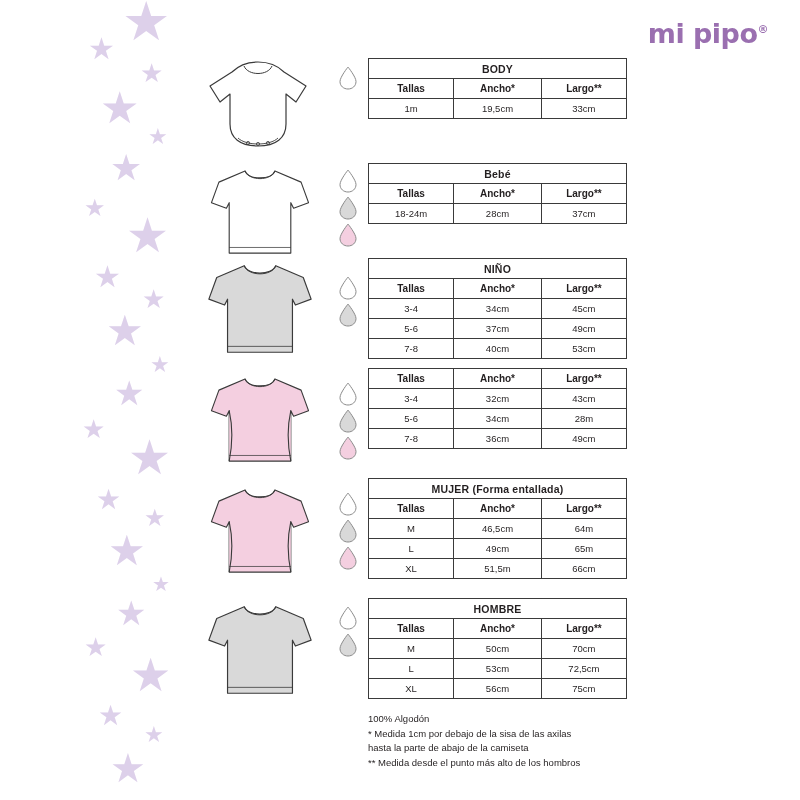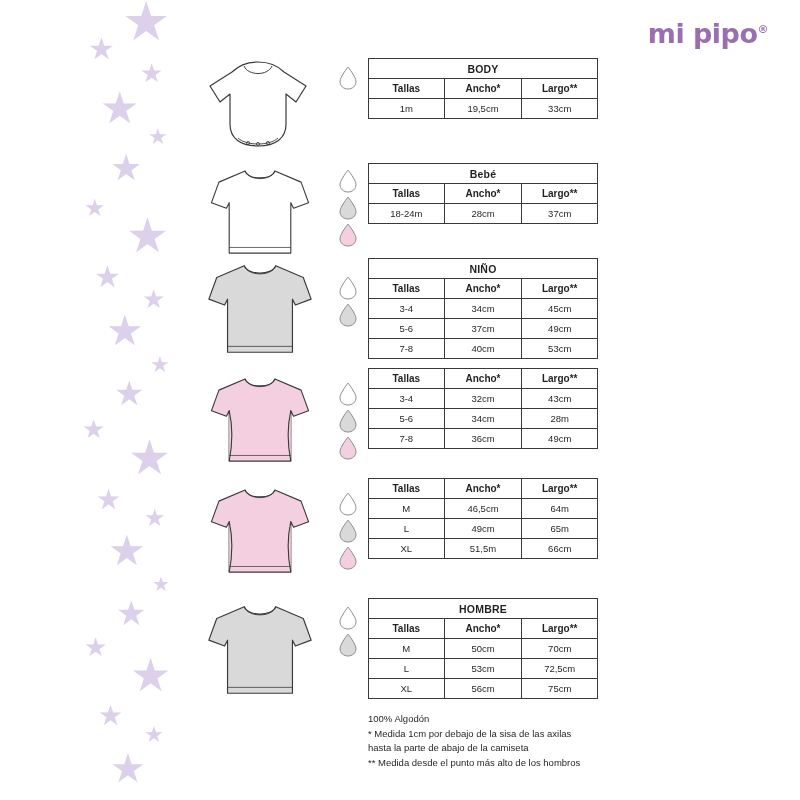--- a/index.html
+++ b/index.html
@@ -78,21 +78,21 @@
     display: block;
     margin: 0 0 3px 0;
   }
 
   
   table.size {
     position: absolute;
     left: 178px;
     top: 0;
     border-collapse: collapse;
-    width: 230px;
+    width: 259px;
     font-size: 9.5px;
   }
   table.size td, table.size th {
     border: 1px solid #3a3a3a;
     padding: 3px 2px 3px 2px;
     text-align: center;
     height: 13px;
     font-weight: normal;
   }
   table.size th.title {
@@ -323,20 +323,23 @@
         <svg class="drop" width="20" height="24" viewBox="0 0 20 24">
           <path d="M10 1 C10 1 2 11 2 15.5 C2 20 5.6 23 10 23 C14.4 23 18 20 18 15.5 C18 11 10 1 10 1 Z" fill="#d9d9d9" stroke="#8a8a8a" stroke-width="1"></path>
         </svg>
         <svg class="drop" width="20" height="24" viewBox="0 0 20 24">
           <path d="M10 1 C10 1 2 11 2 15.5 C2 20 5.6 23 10 23 C14.4 23 18 20 18 15.5 C18 11 10 1 10 1 Z" fill="#f4cfe0" stroke="#8a8a8a" stroke-width="1"></path>
         </svg>
       </div>
       <table class="size">
         <tbody>
           <tr>
+            <th class="title" colspan="3">MUJER (Forma entallada)</th>
+          </tr>
+          <tr>
             <td class="hdr col1">Tallas</td>
             <td class="hdr col2">Ancho*</td>
             <td class="hdr col3">Largo**</td>
           </tr>
           <tr>
             <td class="col1">M</td>
             <td class="col2">46,5cm</td>
             <td class="col3">64m</td>
           </tr>
           <tr>

